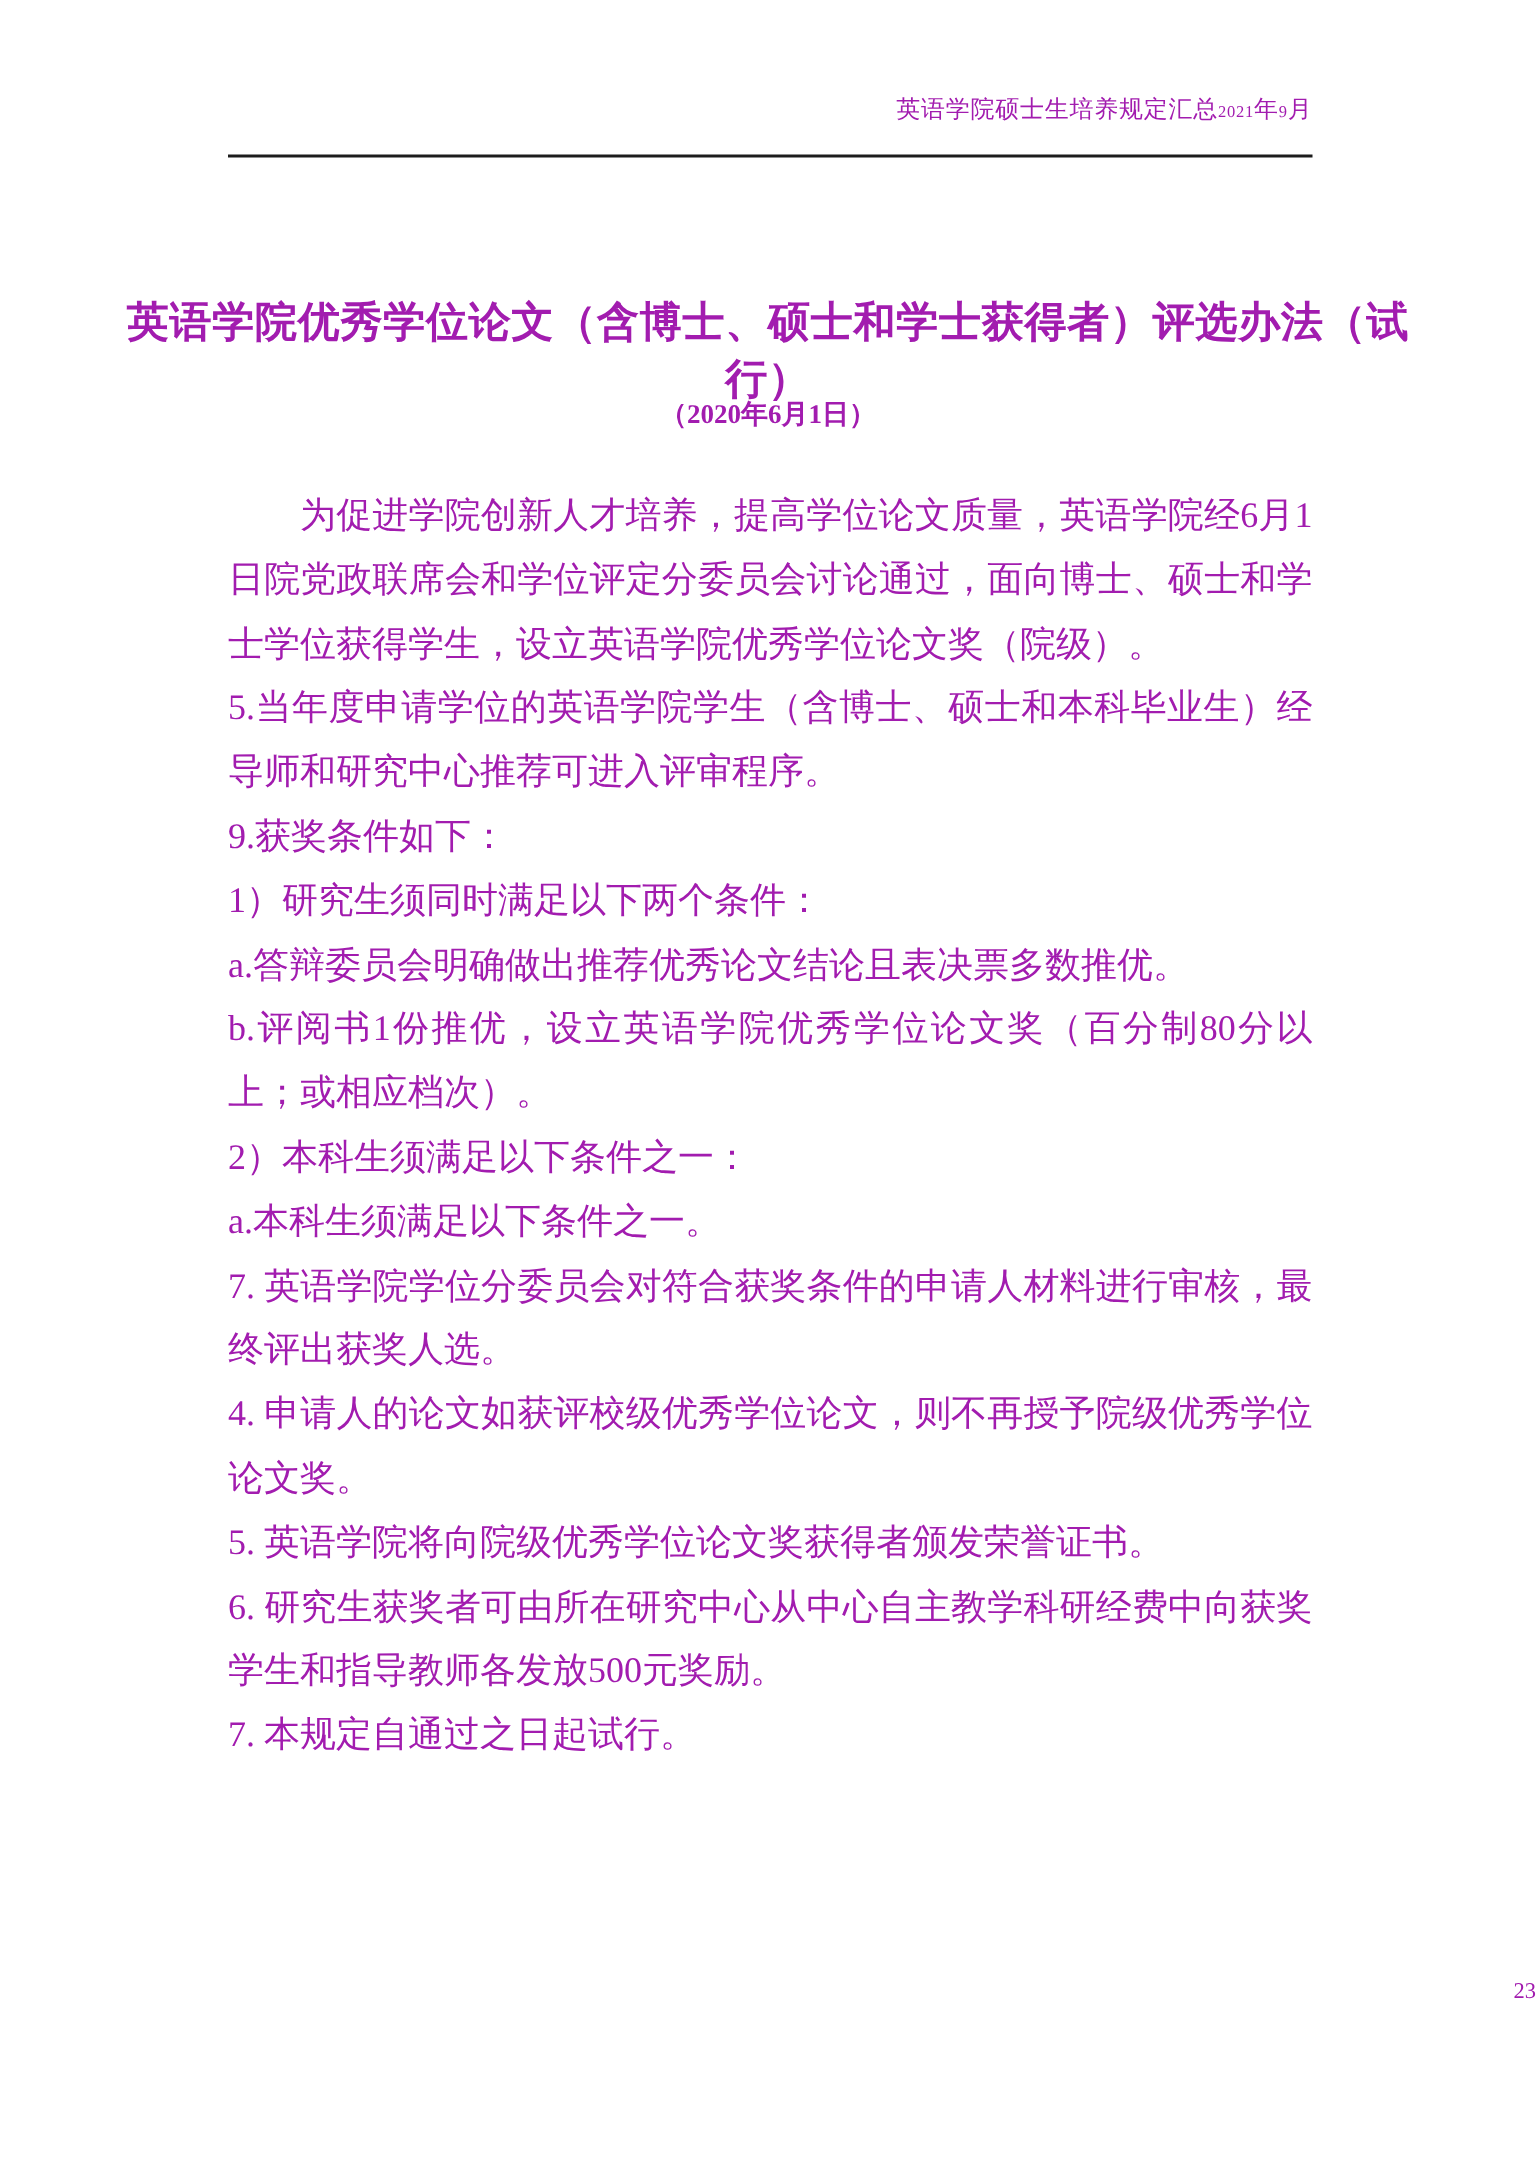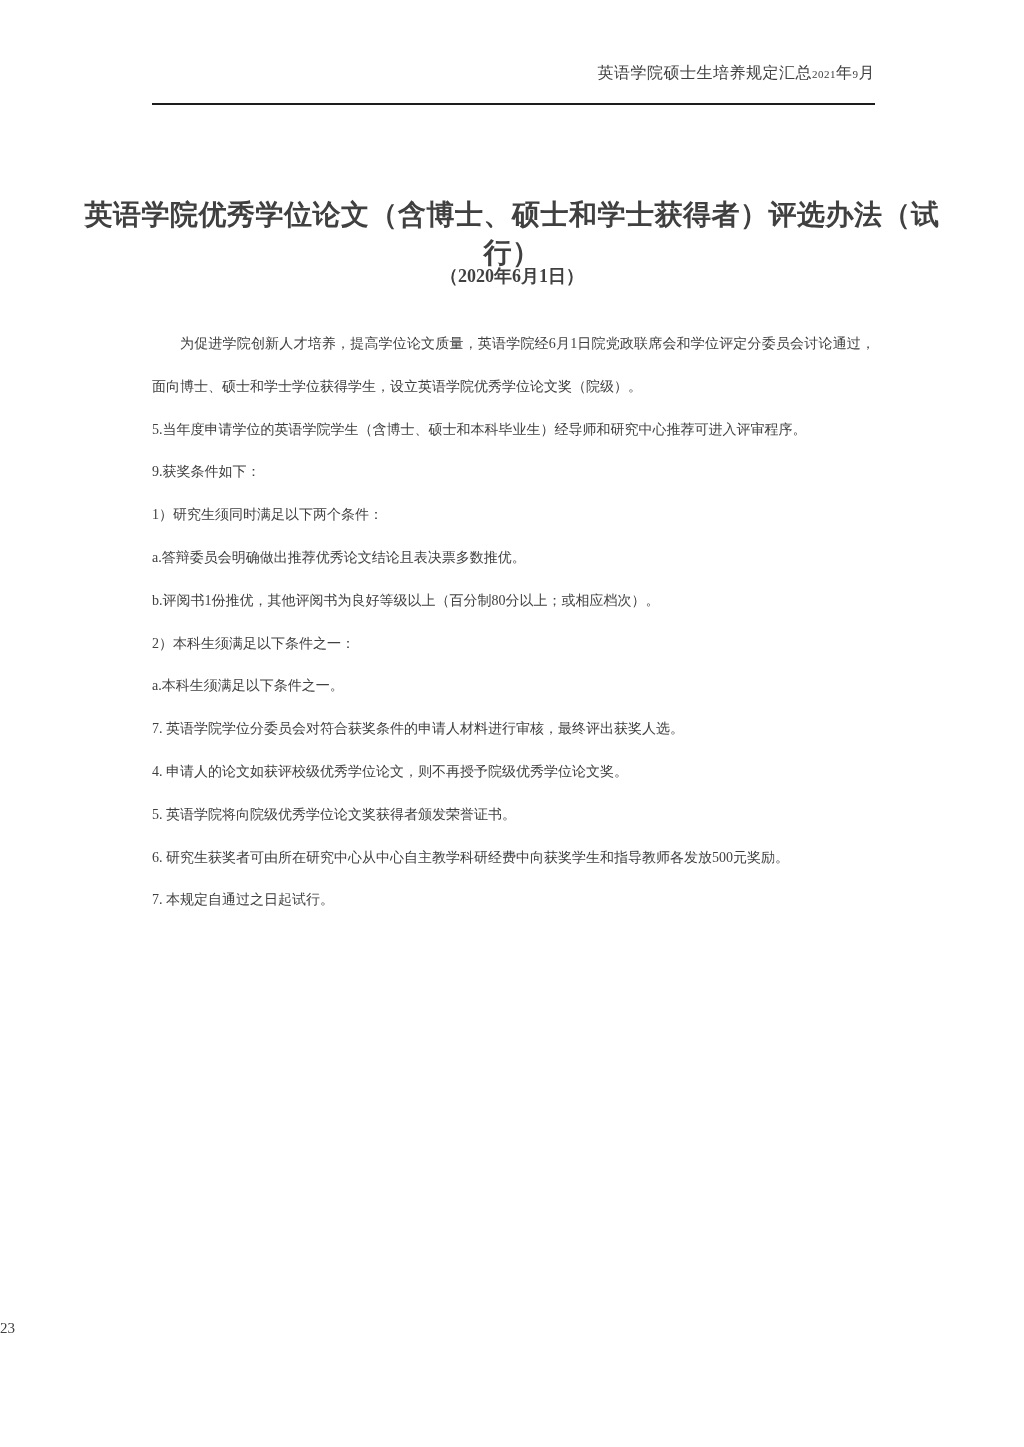--- a/index.html
+++ b/index.html
@@ -2,21 +2,21 @@
 <html><head>
 <meta charset="utf-8">
 <style>
   html, body { margin: 0; padding: 0; }
   .page {
     position: relative;
     width: 1024px;
     height: 1447px;
     background: #ffffff;
     font-family: "Liberation Serif", "DejaVu Serif", serif;
-    color: #404040;
+    color: #a21caf;
     overflow: hidden;
   }
   .header {
     position: absolute;
     top: 63px;
     left: 152px;
     width: 723px;
     text-align: right;
     font-size: 16px;
     letter-spacing: 0.5px;
@@ -48,32 +48,32 @@
     width: 900px;
     text-align: center;
     font-size: 18px;
     font-weight: bold;
   }
   .doc-body {
     position: absolute;
     top: 323px;
     left: 152px;
     width: 723px;
-    font-size: 14px;
+    font-size: 24px;
     line-height: 42.8px;
     text-align: justify;
   }
   .doc-body p { margin: 0; }
   .doc-body p.indent { text-indent: 2em; }
   .page-number {
     position: absolute;
     top: 1320px;
     left: 0;
     width: 100%;
-    text-align: left;
+    text-align: right;
     font-size: 15px;
   }
 </style>
 </head>
 <body>
 
 <div class="page">
 
   <div class="header">
     <span>英语学院硕士生培养规定汇总</span><span class="num">2021</span><span>年</span><span class="num">9</span><span>月</span>
@@ -84,21 +84,21 @@
   <div class="doc-title">英语学院优秀学位论文（含博士、硕士和学士获得者）评选办法（试行）</div>
 
   <div class="doc-date">（2020年6月1日）</div>
 
   <div class="doc-body">
     <p class="indent">为促进学院创新人才培养，提高学位论文质量，英语学院经6月1日院党政联席会和学位评定分委员会讨论通过，面向博士、硕士和学士学位获得学生，设立英语学院优秀学位论文奖（院级）。</p>
     <p>5.当年度申请学位的英语学院学生（含博士、硕士和本科毕业生）经导师和研究中心推荐可进入评审程序。</p>
     <p>9.获奖条件如下：</p>
     <p>1）研究生须同时满足以下两个条件：</p>
     <p>a.答辩委员会明确做出推荐优秀论文结论且表决票多数推优。</p>
-    <p>b.评阅书1份推优，其他评阅书为良好等级以上（百分制80分以上；或相应档次）。</p>
+    <p>b.评阅书1份推优，设立英语学院优秀学位论文奖（百分制80分以上；或相应档次）。</p>
     <p>2）本科生须满足以下条件之一：</p>
     <p>a.本科生须满足以下条件之一。</p>
     <p>7. 英语学院学位分委员会对符合获奖条件的申请人材料进行审核，最终评出获奖人选。</p>
     <p>4. 申请人的论文如获评校级优秀学位论文，则不再授予院级优秀学位论文奖。</p>
     <p>5. 英语学院将向院级优秀学位论文奖获得者颁发荣誉证书。</p>
     <p>6. 研究生获奖者可由所在研究中心从中心自主教学科研经费中向获奖学生和指导教师各发放500元奖励。</p>
     <p>7. 本规定自通过之日起试行。</p>
   </div>
 
   <div class="page-number">23</div>

